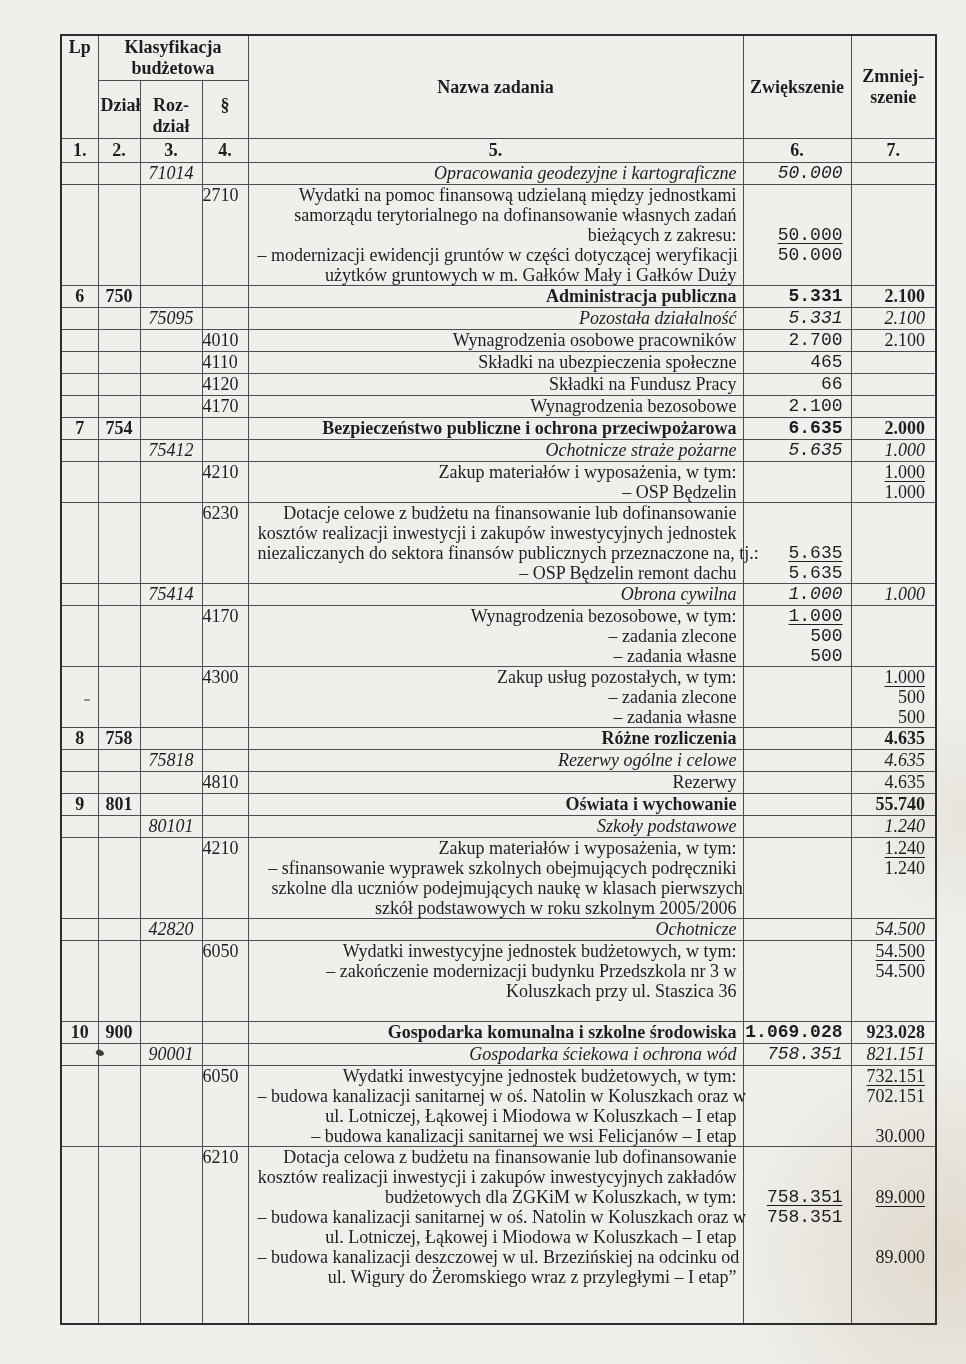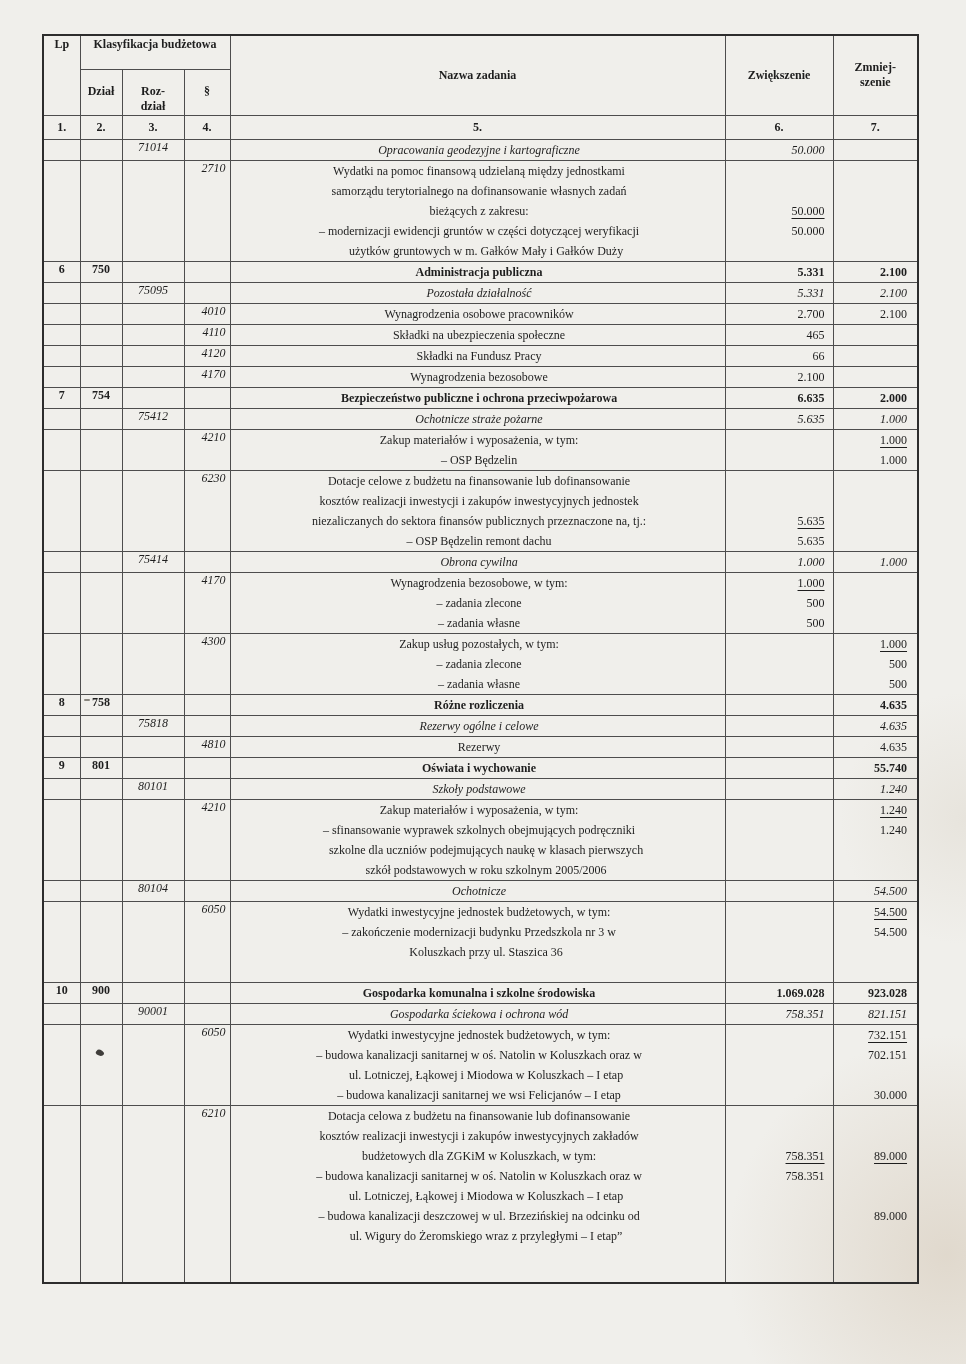--- a/index.html
+++ b/index.html
@@ -10,41 +10,41 @@
     font-family:"Liberation Serif","DejaVu Serif",serif;
   }
   .page{
     position:relative;width:966px;height:1364px;
     background-color:#f0efeb;
     background-image:
       radial-gradient(circle at 98% 92%, rgba(198,180,156,.38), rgba(198,180,156,0) 14%),
       radial-gradient(circle at 100% 60%, rgba(205,195,178,.25), rgba(205,195,178,0) 10%);
   }
   table.budget{
-    position:absolute;left:42px;top:34px;width:875px;
+    position:absolute;left:60px;top:34px;width:875px;
     border-collapse:collapse;table-layout:fixed;
     border:2px solid #2d2d2d;
-    font-size:12px;color:#1e1e1e;
+    font-size:18px;color:#1e1e1e;
   }
   th,td{border:1px solid #4d4d4d;}
   thead th{font-weight:bold;padding:1px 2px;text-align:center;}
   tr.h1{height:34px;}
   tr.h2{height:42px;}
   tr.h3{height:24px;}
   th.va-top{vertical-align:top;}
   th.va-mid{vertical-align:middle;}
   tr.h2 th{vertical-align:top;padding-top:14px;}
   tr.h3 th{padding:0;}
   tbody td{vertical-align:top;padding:0;}
-  td.name{padding:0 6px 0 9px;text-align:center;}
+  td.name{padding:0 6px 0 9px;text-align:right;}
   td.lp,td.dzial,td.rozdzial{text-align:center;}
-  td.par{text-align:right;padding-right:4px;font-style:italic;}
+  td.par{text-align:left;padding-right:4px;}
   .ln{height:20px;line-height:20px;white-space:nowrap;}
   .ln.ind{padding-left:14px;}
-  td.zw .ln{text-align:right;padding-right:8px;}
+  td.zw .ln{text-align:right;padding-right:8px;font-family:Liberation Mono, monospace;}
   td.zm .ln{text-align:right;padding-right:10px;}
   tr.bold{font-weight:bold;}
   tr.italic{font-style:italic;margin-top:36px;}
   .amt.u{text-decoration:underline;text-underline-offset:3px;}
   .speck{position:absolute;background:#3f3d3a;border-radius:60% 40% 70% 30%;}
   .speck.s1{left:96px;top:1050px;width:8px;height:6px;transform:rotate(35deg);}
   .speck.s2{left:84px;top:699px;width:6px;height:2px;background:#8a877f;border-radius:1px;}
 </style>
 </head>
 <body>
@@ -447,21 +447,21 @@
           <td class="zm">
             <div class="ln"><span class="amt u">1.240</span></div>
             <div class="ln"><span class="amt">1.240</span></div>
             <div class="ln">&nbsp;</div>
             <div class="ln">&nbsp;</div>
           </td>
         </tr>
         <tr class="row italic">
           <td class="lp"></td>
           <td class="dzial"></td>
-          <td class="rozdzial">80104</td>
+          <td class="rozdzial">42820</td>
           <td class="par"></td>
           <td class="name">
             <div class="ln">Ochotnicze</div>
           </td>
           <td class="zw">
             <div class="ln">&nbsp;</div>
           </td>
           <td class="zm">
             <div class="ln"><span class="amt">54.500</span></div>
           </td>

